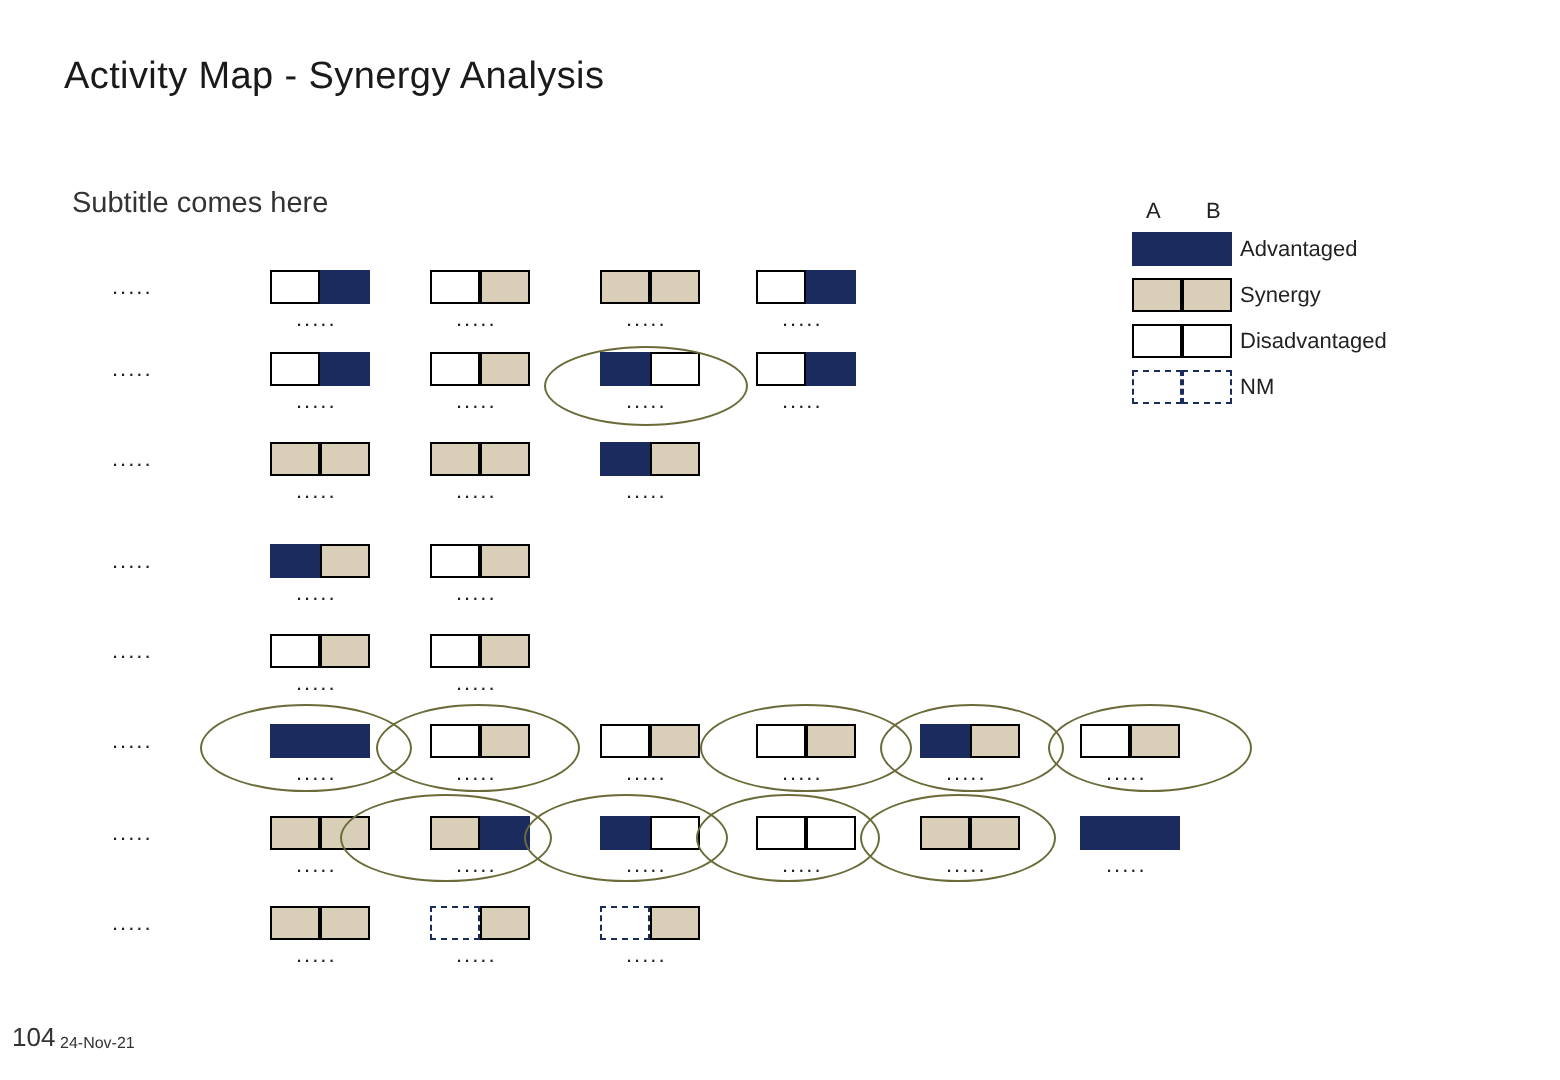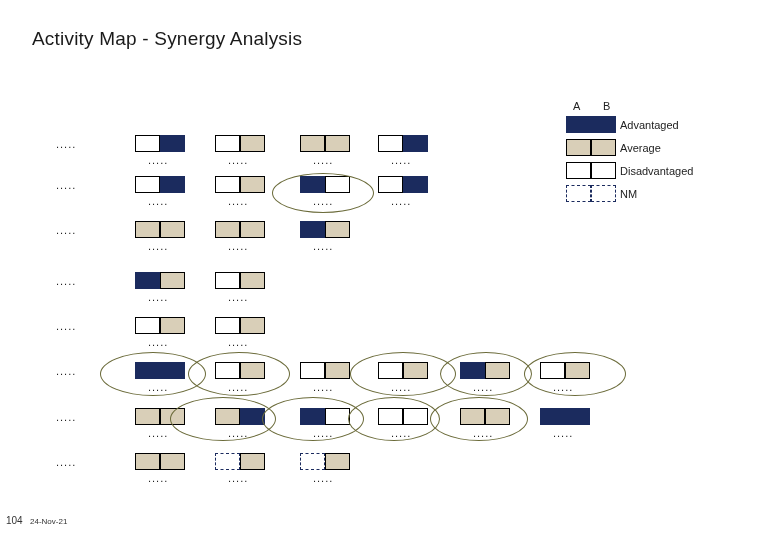--- a/index.html
+++ b/index.html
@@ -108,56 +108,57 @@
   .ellipse {
     position: absolute;
     border: 1px solid #6b6b3a;
     border-radius: 50%;
     background: transparent;
   }
   .footer-num {
     position: absolute;
     left: 6px;
     bottom: 14px;
-    font-size: 10px;
+    font-size: 13px;
     color: #333;
   }
   .footer-date {
     position: absolute;
     left: 30px;
     bottom: 14px;
     font-size: 8px;
     color: #333;
   }
 </style>
 </head>
 <body>
 
 <div class="slide">
 
   <div class="title">Activity Map - Synergy Analysis</div>
+  <div class="subtitle">Subtitle comes here</div>
 
   <div class="legend">
     <div class="legend-head">
       <span class="col-a">A</span>
       <span class="col-b">B</span>
     </div>
     <div class="legend-row">
       <div class="legend-cells">
         <div class="cell navy"></div>
         <div class="cell navy"></div>
       </div>
       <div class="legend-label">Advantaged</div>
     </div>
     <div class="legend-row">
       <div class="legend-cells">
         <div class="cell beige"></div>
         <div class="cell beige"></div>
       </div>
-      <div class="legend-label">Average</div>
+      <div class="legend-label">Synergy</div>
     </div>
     <div class="legend-row">
       <div class="legend-cells">
         <div class="cell white"></div>
         <div class="cell white"></div>
       </div>
       <div class="legend-label">Disadvantaged</div>
     </div>
     <div class="legend-row">
       <div class="legend-cells">

